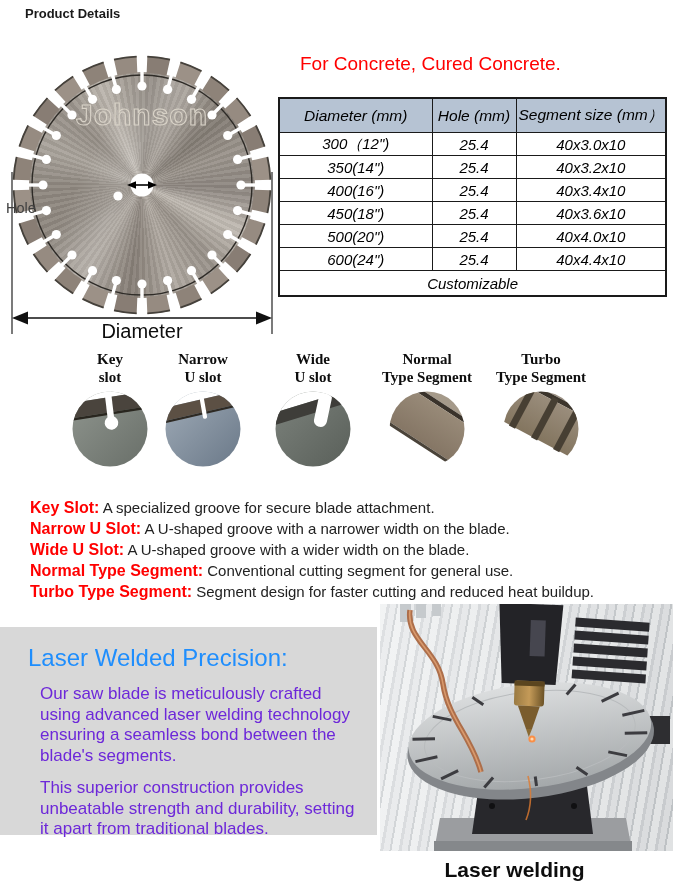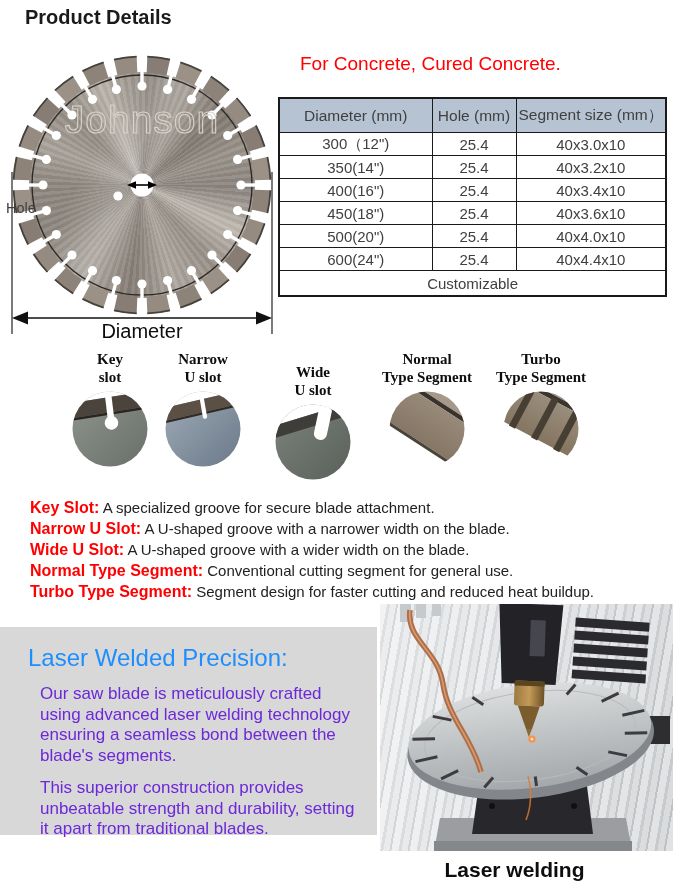--- a/index.html
+++ b/index.html
@@ -1,46 +1,46 @@
 <!DOCTYPE html>
 <html><head>
 <meta charset="utf-8">
 <style>
   html,body{margin:0;padding:0;background:#fff;}
   .page{position:relative;width:680px;height:888px;background:#fff;overflow:hidden;
         font-family:"Liberation Sans",sans-serif;color:#111;}
 
-  .page-title{position:absolute;left:25px;top:6px;font-size:20px;font-weight:700;color:#1a1a1a;}
+  .page-title{position:absolute;left:25px;top:6px;font-size:13px;font-weight:700;color:#1a1a1a;}
 
   
   .blade-wrap{position:absolute;left:6px;top:50px;width:272px;height:300px;}
   .blade-core{position:absolute;left:23px;top:22px;width:226px;height:226px;border-radius:50%;
     background:
       repeating-conic-gradient(rgba(255,255,255,.06) 0deg 2deg, rgba(0,0,0,.05) 2deg 4deg),
       conic-gradient(from -90deg,
         #8f8880 0deg,#aaa49c 22deg,#958e86 45deg,#bcb6ae 68deg,#8a837b 95deg,
         #a39c94 115deg,#837c74 140deg,#9b948c 160deg,#8d8680 182deg,#c2bcb4 205deg,
         #99928a 228deg,#b0a9a1 252deg,#877f77 276deg,#a8a199 302deg,#8f8880 332deg,#8f8880 360deg);}
   .blade-core::after{content:"";position:absolute;inset:0;border-radius:50%;
       background:linear-gradient(115deg,rgba(255,255,255,0) 30%,rgba(255,255,255,.18) 44%,rgba(255,255,255,0) 58%);}
   .blade-svg{position:absolute;left:0;top:0;}
   .blade-logo{position:absolute;left:0;top:48px;width:100%;text-align:center;pointer-events:none;}
-  .logo-top{display:block;font-size:39px;font-weight:400;letter-spacing:1px;color:transparent;
+  .logo-top{display:block;font-size:30px;font-weight:700;letter-spacing:1px;color:transparent;
       -webkit-text-stroke:1.1px #d9d3c8;}
   .logo-bottom{display:block;font-size:14px;font-weight:700;letter-spacing:7px;color:transparent;
       -webkit-text-stroke:1px #d9d3c8;transform:translateX(27px);margin-top:-3px;}
   .hole-label{position:absolute;left:0;top:150px;width:100%;text-align:left;font-size:14.5px;color:#404040;}
   .diameter-label{position:absolute;left:0;top:270px;width:100%;text-align:center;font-size:20px;color:#0d0d0d;}
 
   
   .subtitle{position:absolute;left:300px;top:53px;font-size:19px;color:#ff0000;}
 
   
   .spec-table{position:absolute;left:278px;top:97px;border-collapse:collapse;table-layout:fixed;
-      font-size:15px;color:#404040;background:#fff;}
+      font-size:15px;color:#000000;background:#fff;font-style:italic;}
   .spec-table th,.spec-table td{border:1px solid #1a1a1a;text-align:center;padding:0 2px;overflow:hidden;white-space:nowrap;}
   .spec-table{border:2px solid #1a1a1a;}
   .spec-table th{background:#b6c3d3;height:33px;font-weight:400;font-size:15.5px;}
   .spec-table td{height:22px;}
   .spec-table .footer-row td{height:24px;}
   .col-d{width:153px;} .col-h{width:84px;} .col-s{width:148px;}
 
   
   .slot-item{position:absolute;width:112px;text-align:center;}
   .slot-label{font-family:"Liberation Serif",serif;font-weight:700;font-size:15px;line-height:18px;color:#0d0d0d;}
@@ -299,21 +299,21 @@
           <rect x="-25" y="8" width="135" height="13" fill="#5c5044"></rect>
           <rect x="-25" y="21" width="135" height="2.2" fill="#2e2a24"></rect>
         </g>
         <g transform="rotate(-10 38 18)">
           <rect x="36.5" y="2" width="4.2" height="26" rx="2" fill="#fff"></rect>
         </g>
       </g>
     </svg>
   </div>
 
-  <div class="slot-item" style="left:257px;top:350px;margin-top:13px;">
+  <div class="slot-item" style="left:257px;top:350px;">
     <div class="slot-label">
       <div>Wide</div>
       <div>U slot</div>
     </div>
     <svg class="slot-circle" width="76" height="76">
       <defs>
         <clipPath id="clip3">
             <circle cx="38" cy="38" r="37.5"></circle>
           </clipPath>
         <linearGradient id="g3" x1="0" y1="0" x2="1" y2="1">

